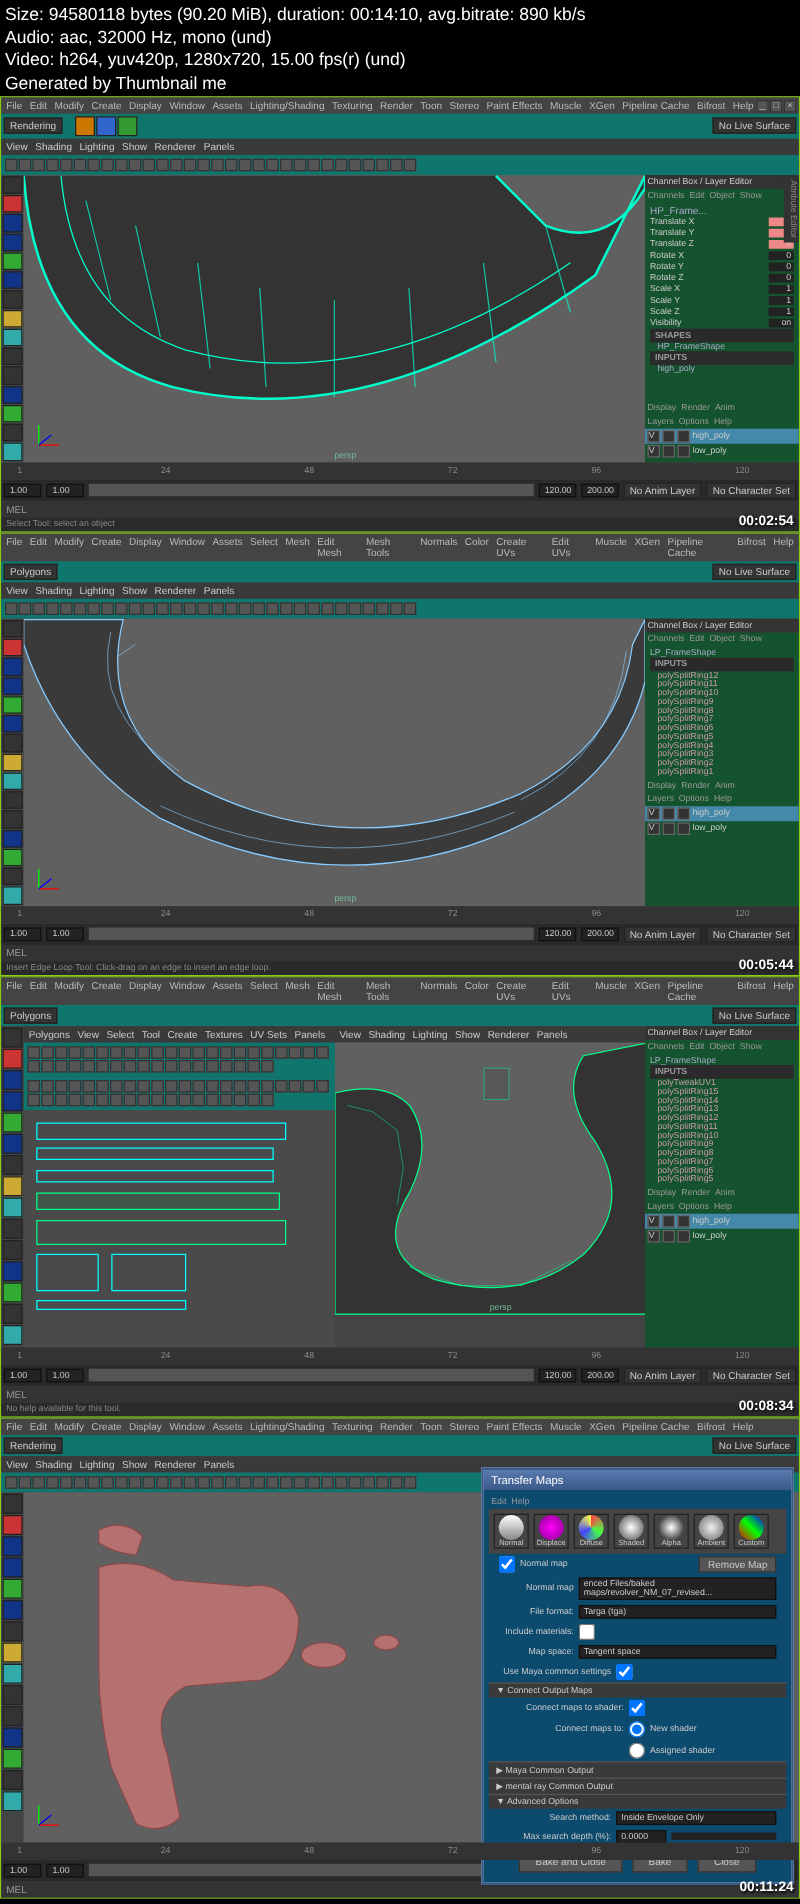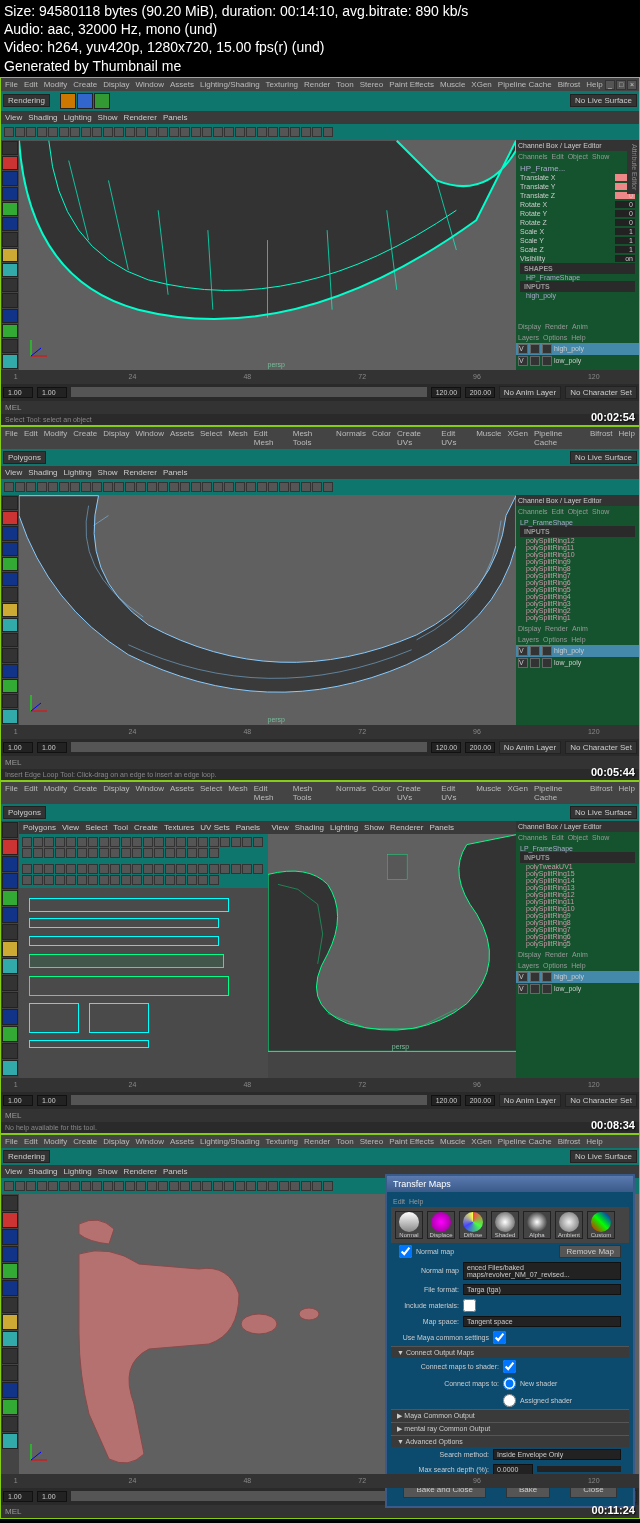--- a/index.html
+++ b/index.html
@@ -42,21 +42,21 @@
 .win-icons span{width:10px;height:10px;background:#555;border:1px solid #333;font-size:7px;text-align:center}
 .dialog{position:absolute;background:#ececec;border:2px solid #3a5a8a;font-size:8px;color:#222}
 .dialog-title{background:linear-gradient(#5a7ab0,#3a5a8a);color:#fff;padding:3px 6px;font-size:9px}
 .dialog-body{background:#0c4a6e;color:#ccc;padding:4px}
 .map-icons{display:flex;gap:4px;padding:4px;background:#444}
 .map-icon{width:28px;height:28px;border:1px solid #222;display:flex;flex-direction:column;align-items:center;justify-content:center;font-size:6px}
 .map-icon .sphere{width:20px;height:20px;border-radius:50%}
 .dlg-row{display:flex;align-items:center;gap:4px;padding:2px 8px;font-size:7px}
 .dlg-input{background:#222;color:#ccc;border:1px solid #111;padding:1px 3px;flex:1}
 .dlg-section{background:#3a3a3a;padding:2px 6px;font-size:7px;border-top:1px solid #555}
-.dlg-buttons{display:flex;gap:20px;padding:4px;justify-content:center}
+.dlg-buttons{display:flex;gap:8px;padding:4px;justify-content:center}
 .dlg-btn{background:#555;color:#ccc;padding:3px 12px;font-size:8px;border:1px solid #333}
 .toolbar-row{display:flex;gap:1px;flex-wrap:wrap;padding:1px}
 .tb-icon{width:10px;height:10px;background:#555;border:1px solid #333}
 .uv-shape{position:absolute;border:1px solid #0ff}
 .vert-tab{position:absolute;right:0;width:12px;background:#333;writing-mode:vertical-rl;font-size:7px;padding:4px 1px;color:#888}
 </style>
 </head>
 <body>
 
 <div class="header">

